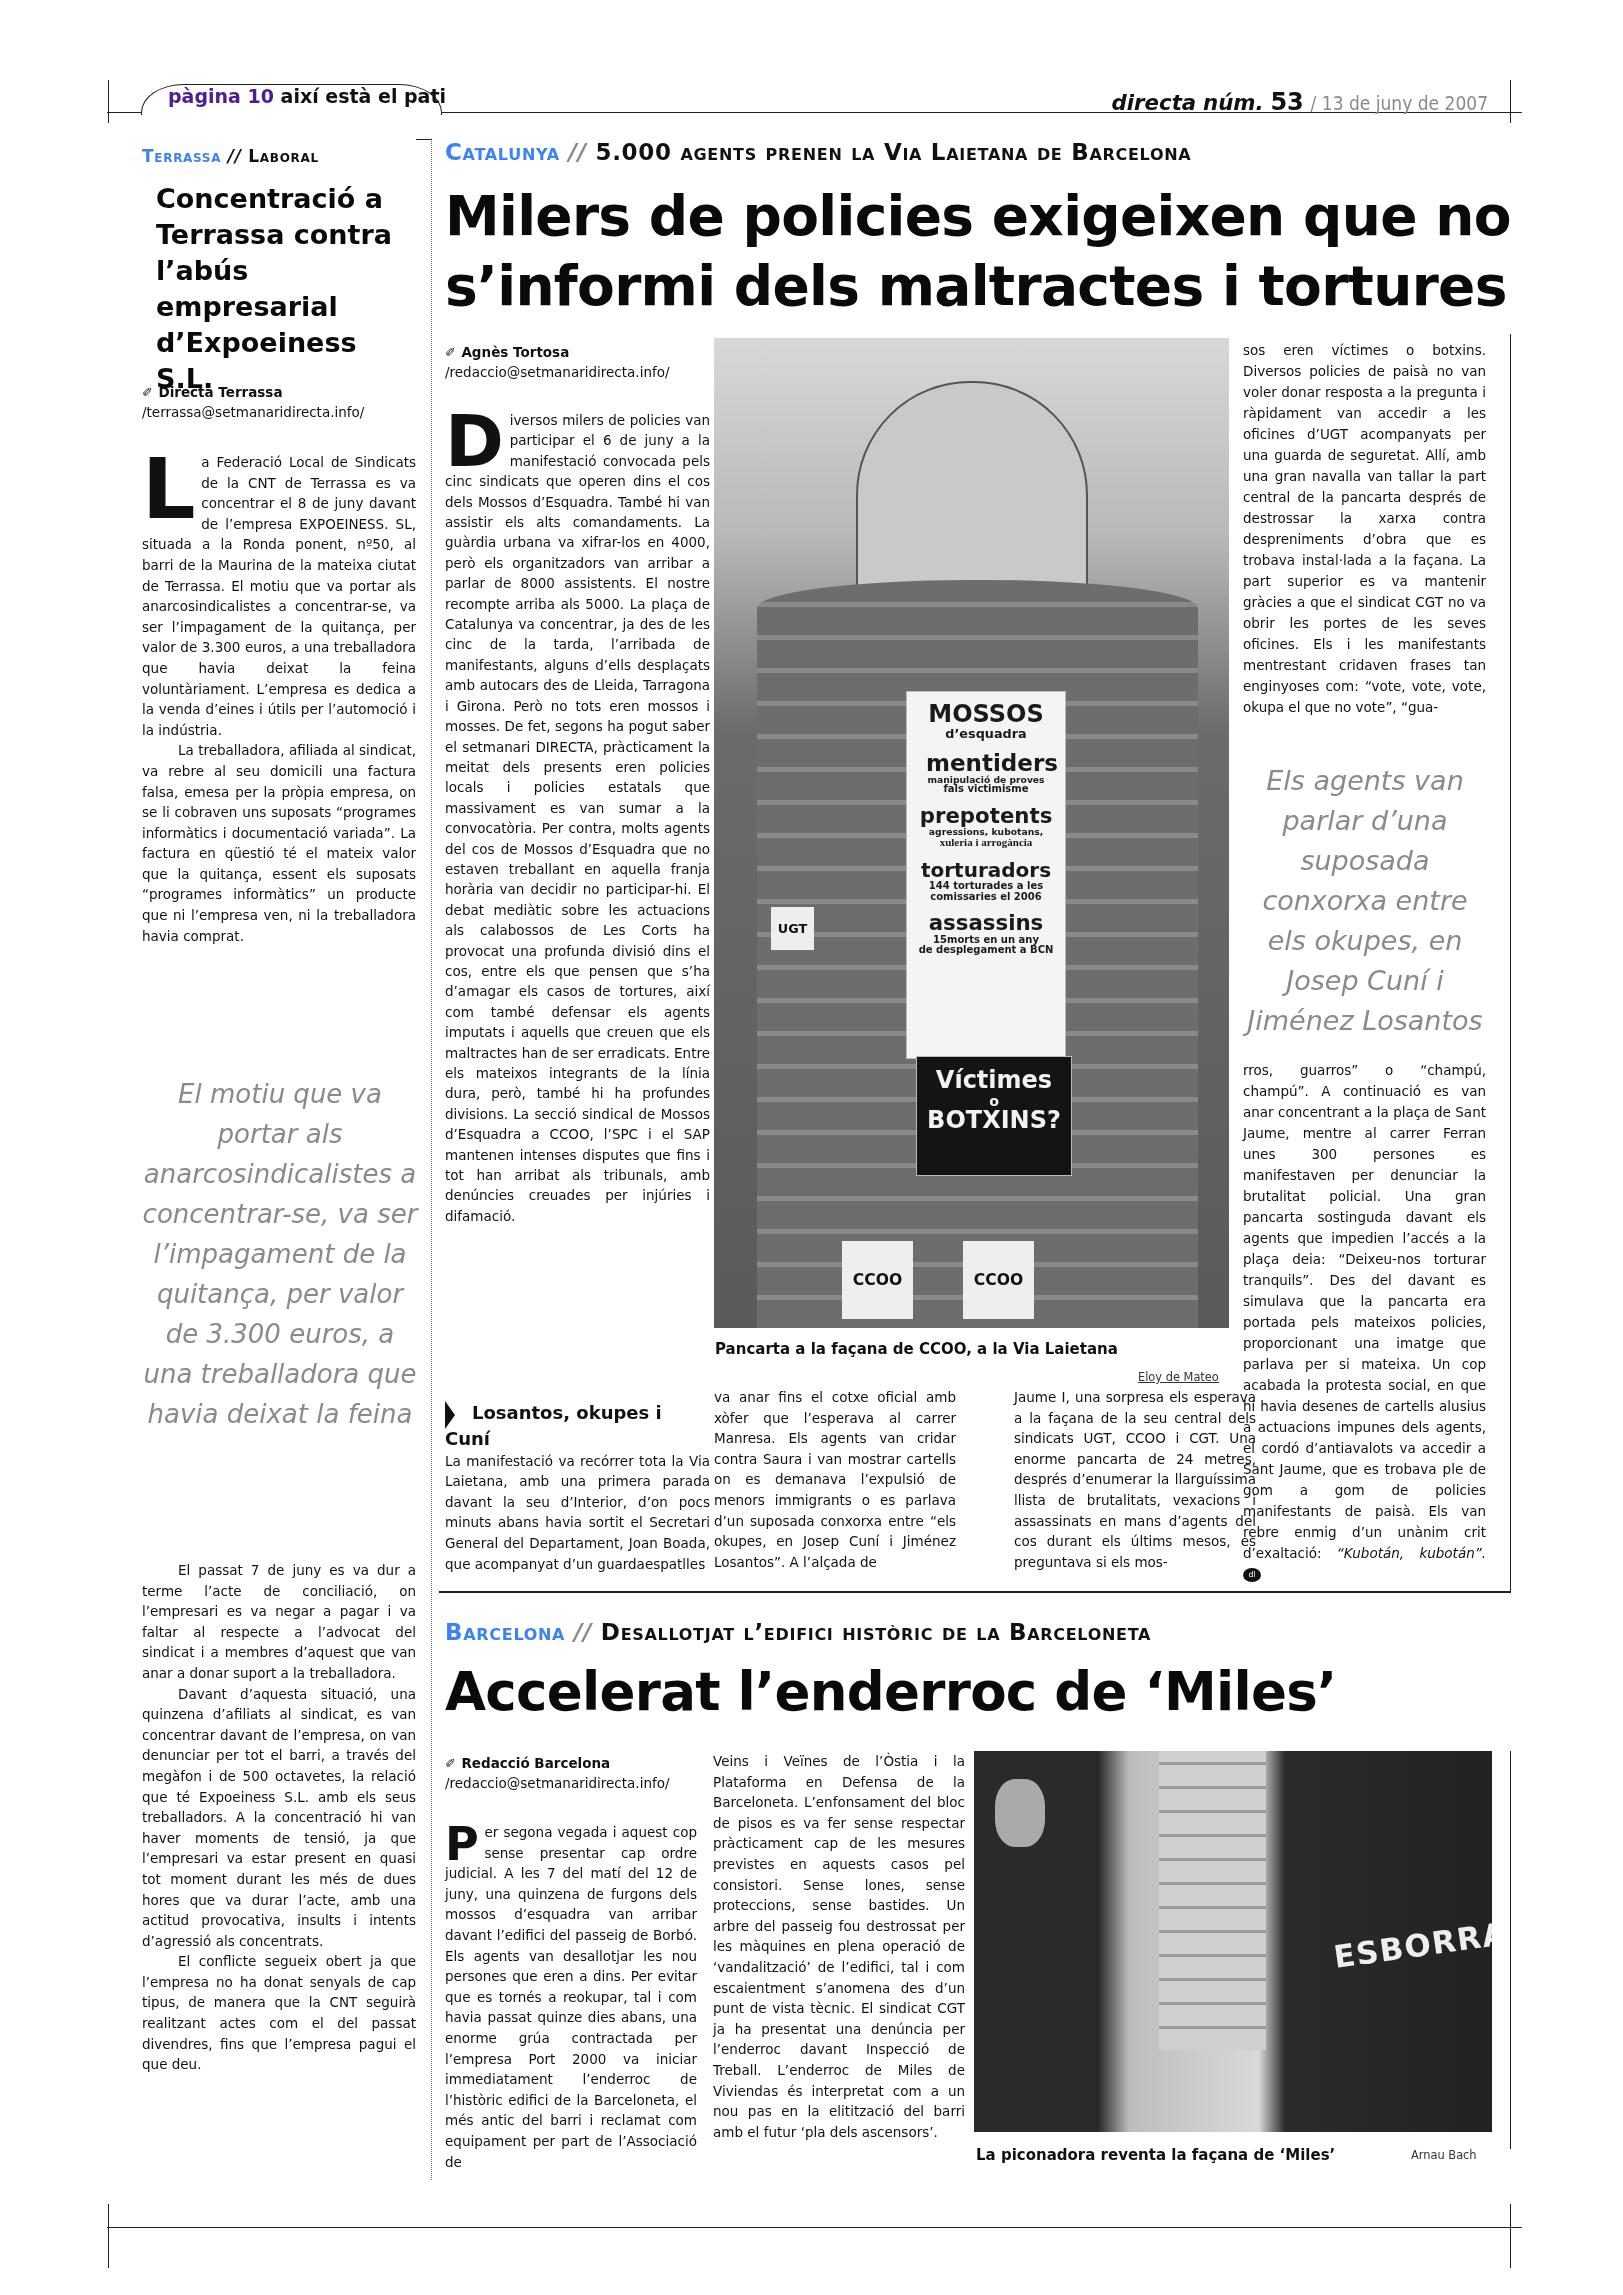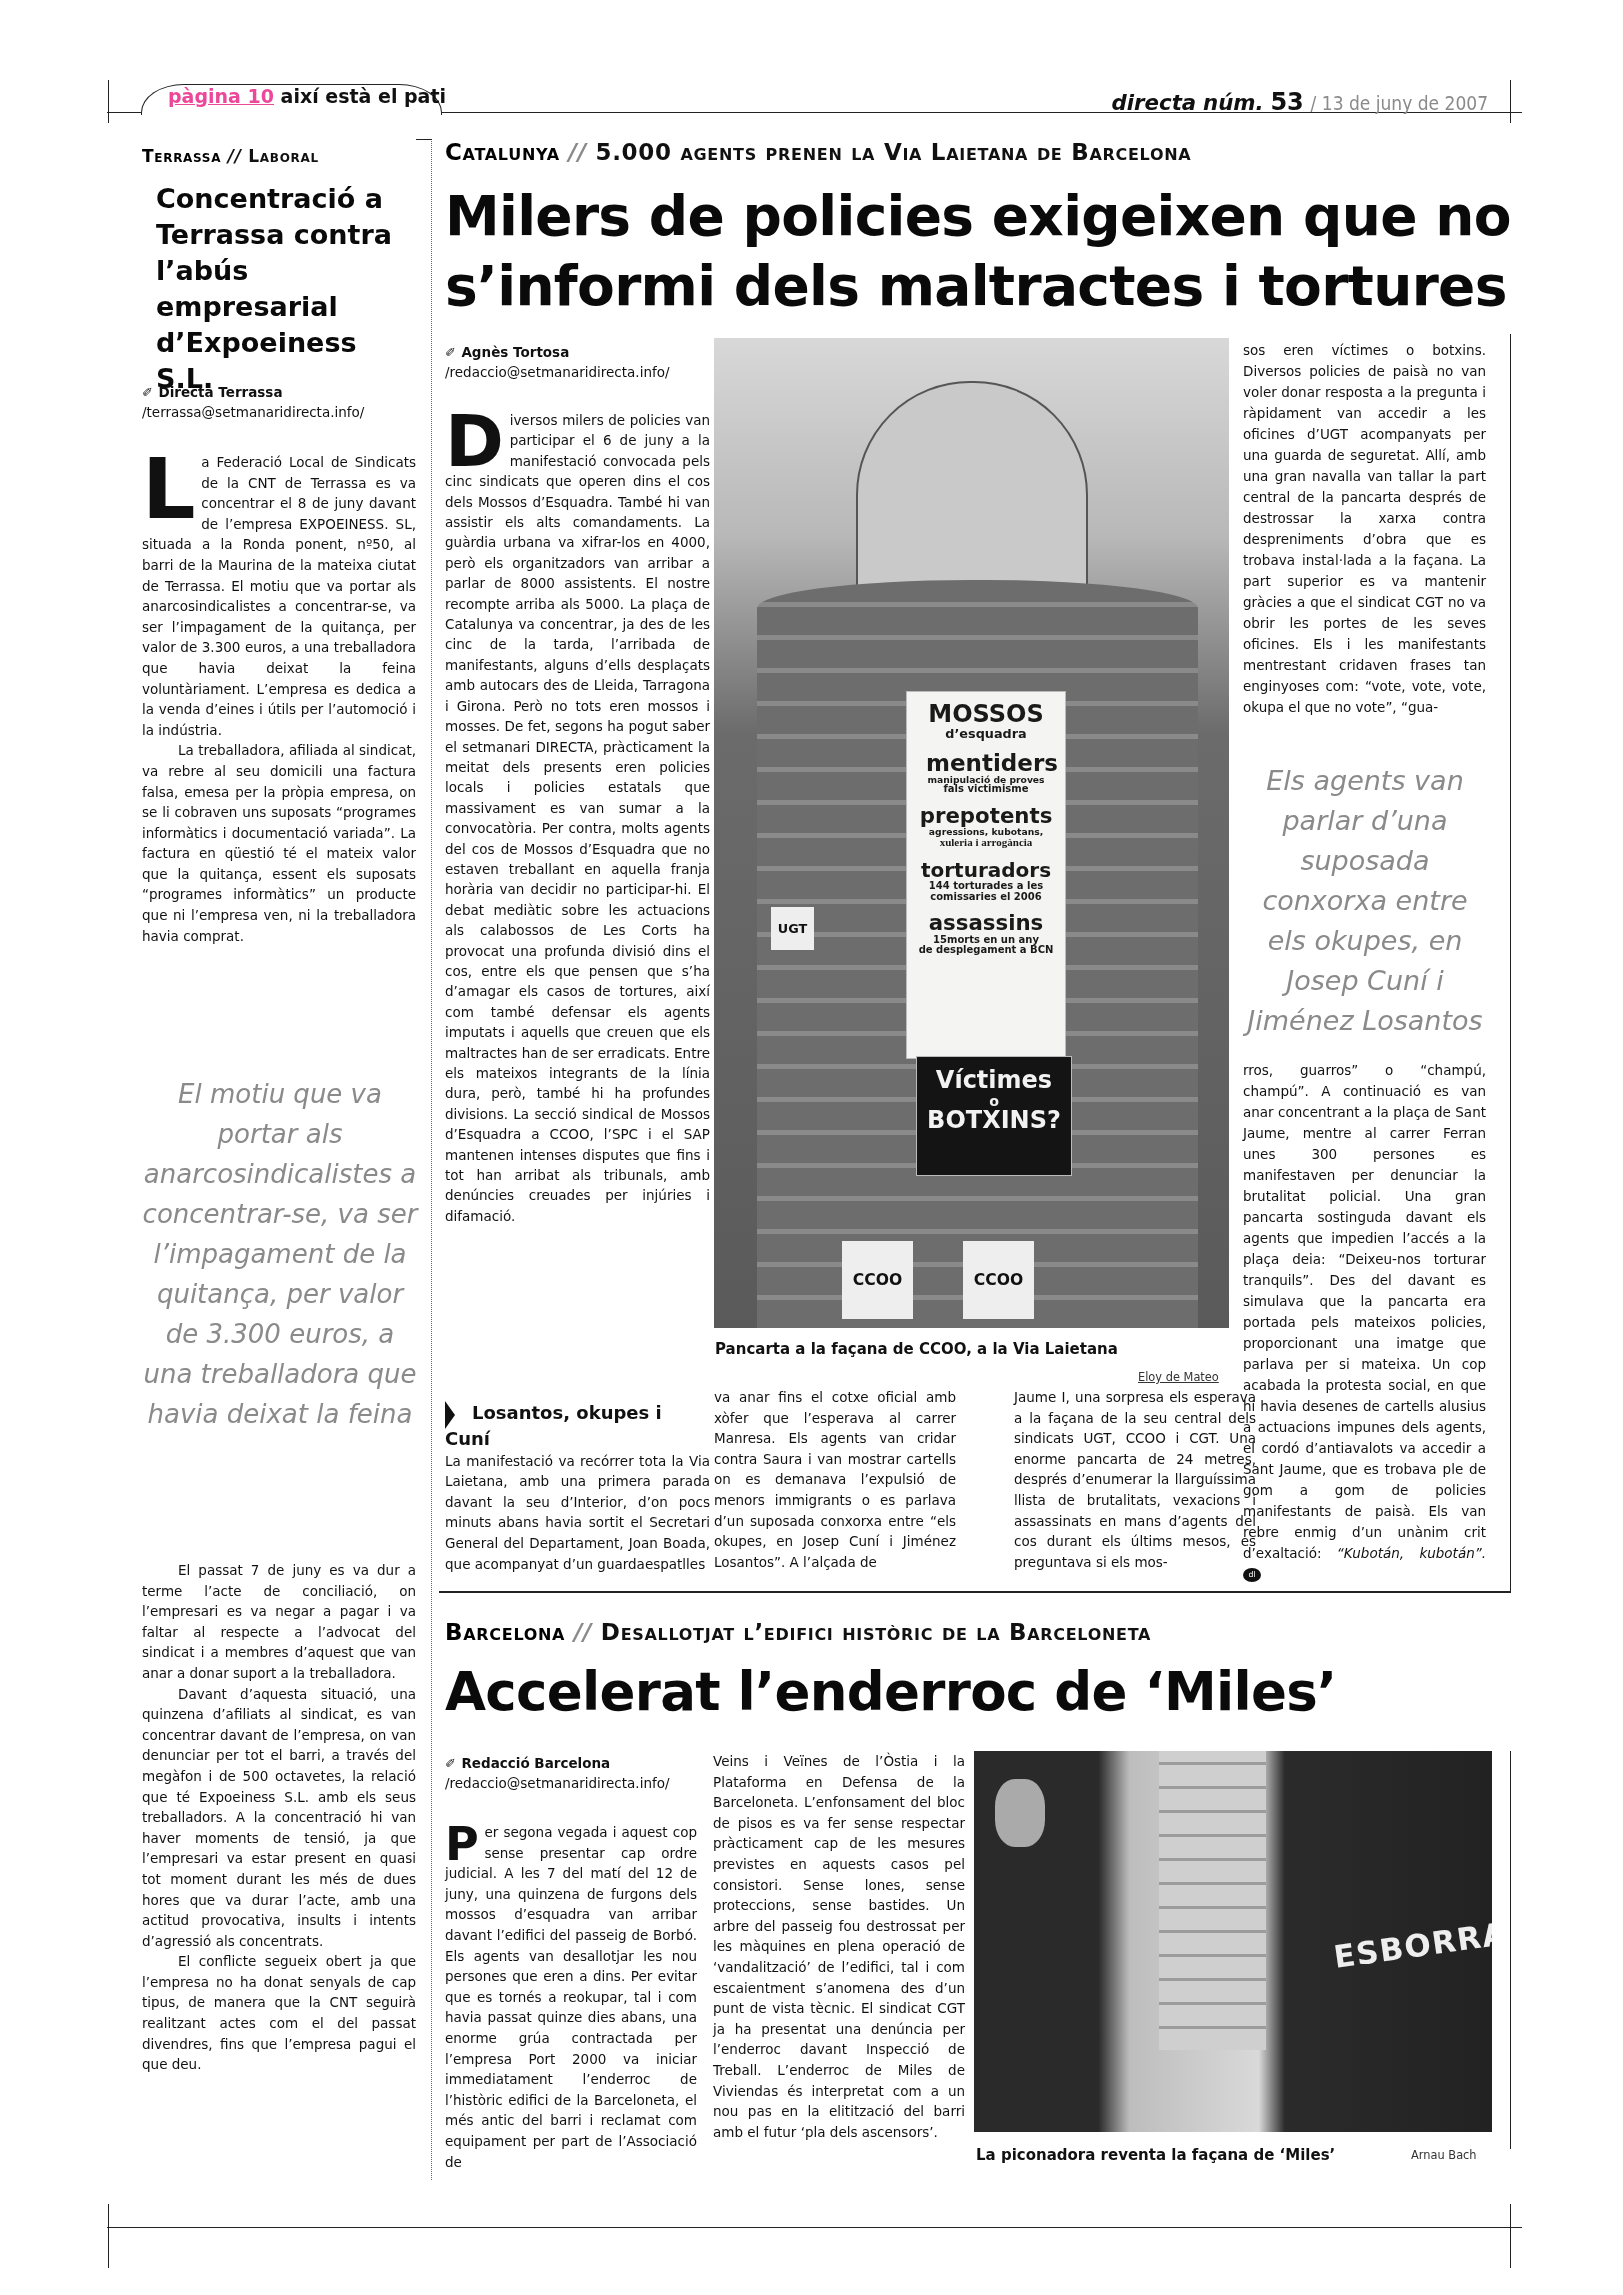--- a/index.html
+++ b/index.html
@@ -5,29 +5,29 @@
   html, body { margin: 0; padding: 0; background: #ffffff; }
   body { width: 1623px; height: 2295px; position: relative; overflow: hidden; color: #111; font-family: "DejaVu Sans", sans-serif; }
   .abs { position: absolute; }
   .hline { position: absolute; height: 1.4px; background: #222; }
   .vline { position: absolute; width: 1.4px; background: #222; }
   .dotline { position: absolute; width: 0; border-left: 1.4px dotted #666; }
 
   
   .tab-shape { position: absolute; left: 141px; top: 84px; width: 299px; height: 30px; border: 1.4px solid #222; border-bottom: none; border-radius: 43px 43px 0 0 / 28.4px 28.4px 0 0; background: #fff; }
   .folio { position: absolute; left: 168px; top: 85px; font-family: "DejaVu Sans", sans-serif; font-size: 19px; font-weight: bold; white-space: nowrap; }
-  .folio .grey { color: #ec4899; text-decoration: underline; }
+  .folio .grey { color: #4c1d95; }
   .masthead { position: absolute; right: 135px; top: 88px; font-size: 21.3px; white-space: nowrap; }
   .masthead .brand { font-family: "DejaVu Sans", sans-serif; font-style: italic; font-weight: bold; }
   .masthead .num { font-weight: bold; font-size: 24px; }
   .masthead .date { color: #8a8a8a; font-family: "DejaVu Sans Condensed", "DejaVu Sans", sans-serif; font-size: 19px; }
 
   
   .kicker { position: absolute; font-family: "DejaVu Sans", sans-serif; font-weight: bold; font-variant: small-caps; white-space: nowrap; letter-spacing: 0.7px; }
-  .kicker .grey { color: #000000; text-align: right; }
+  .kicker .grey { color: #3b82f6; text-align: right; }
   .kicker .slash-grey { color: #8a8a8a; font-style: italic; }
   .kicker .slash-black { color: #111; font-style: italic; }
 
   .headline { position: absolute; font-family: "DejaVu Sans", sans-serif; font-weight: bold; color: #0a0a0a; line-height: 1.12; }
   .byline { position: absolute; font-size: 13.5px; line-height: 1.45; }
   .byline .name { font-weight: bold; }
   .byline .pen { font-size: 12.8px; margin-right: 5.7px; }
 
   .col { position: absolute; font-family: "DejaVu Sans", sans-serif; font-size: 13.5px; line-height: 20.6px; text-align: justify; hyphens: auto; }
   .col p { margin: 0; text-indent: 36px; }

